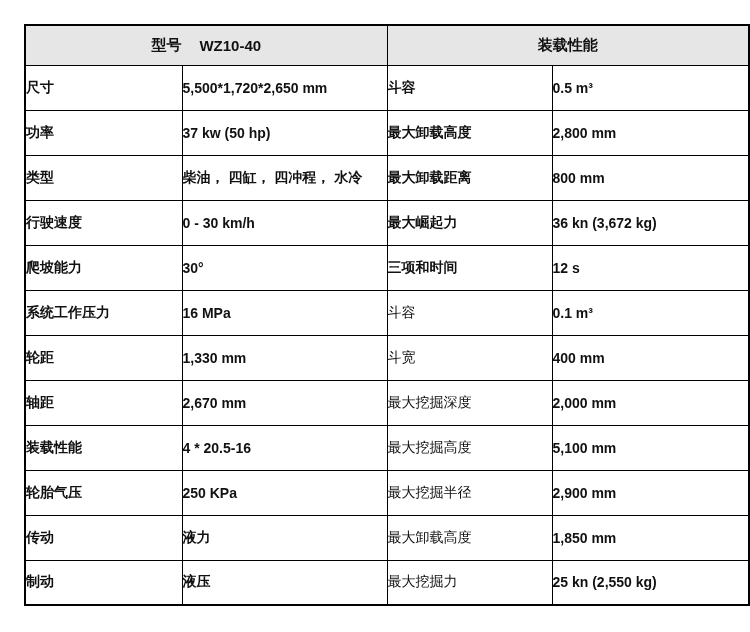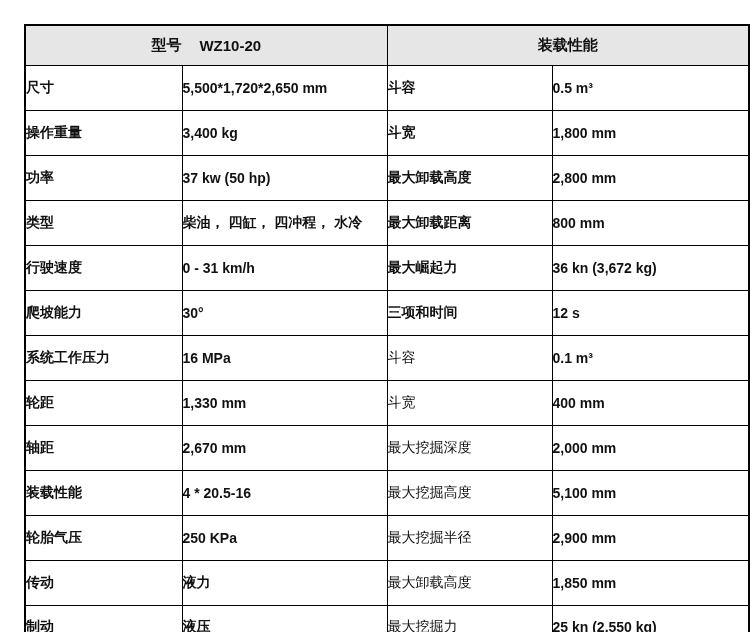--- a/index.html
+++ b/index.html
@@ -78,53 +78,47 @@
       <col style="width:205px">
       <col style="width:165px">
       <col style="width:197px">
     </colgroup>
 
     <tbody>
         <tr class="header-row">
       <td class="section-header" colspan="2">
         <div class="model-header-inner">
           <span>型号</span>
-          <span>WZ10-20</span>
+          <span>WZ10-40</span>
         </div>
       </td>
       <td class="section-header" colspan="2">装载性能</td>
     </tr>
 
     <tr class="data-row">
       <td class="label-cell">尺寸</td>
       <td class="value-cell">5,500*1,720*2,650 mm</td>
       <td class="label-cell">斗容</td>
       <td class="value-cell">0.5 m³</td>
-    </tr>
-    <tr class="data-row">
-      <td class="label-cell">操作重量</td>
-      <td class="value-cell">3,400 kg</td>
-      <td class="label-cell">斗宽</td>
-      <td class="value-cell">1,800 mm</td>
     </tr>
     <tr class="data-row">
       <td class="label-cell">功率</td>
       <td class="value-cell">37 kw (50 hp)</td>
       <td class="label-cell">最大卸载高度</td>
       <td class="value-cell">2,800 mm</td>
     </tr>
     <tr class="data-row">
       <td class="label-cell">类型</td>
       <td class="value-cell">柴油， 四缸， 四冲程， 水冷</td>
       <td class="label-cell">最大卸载距离</td>
       <td class="value-cell">800 mm</td>
     </tr>
     <tr class="data-row">
       <td class="label-cell">行驶速度</td>
-      <td class="value-cell">0 - 31 km/h</td>
+      <td class="value-cell">0 - 30 km/h</td>
       <td class="label-cell">最大崛起力</td>
       <td class="value-cell">36 kn (3,672 kg)</td>
     </tr>
     <tr class="data-row">
       <td class="label-cell">爬坡能力</td>
       <td class="value-cell">30°</td>
       <td class="label-cell">三项和时间</td>
       <td class="value-cell">12 s</td>
     </tr>
 

